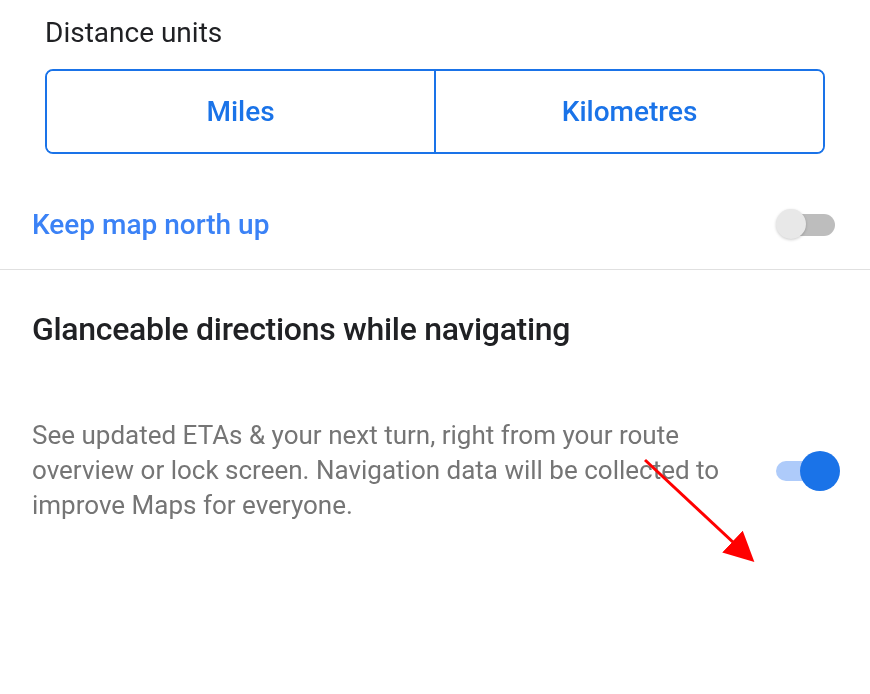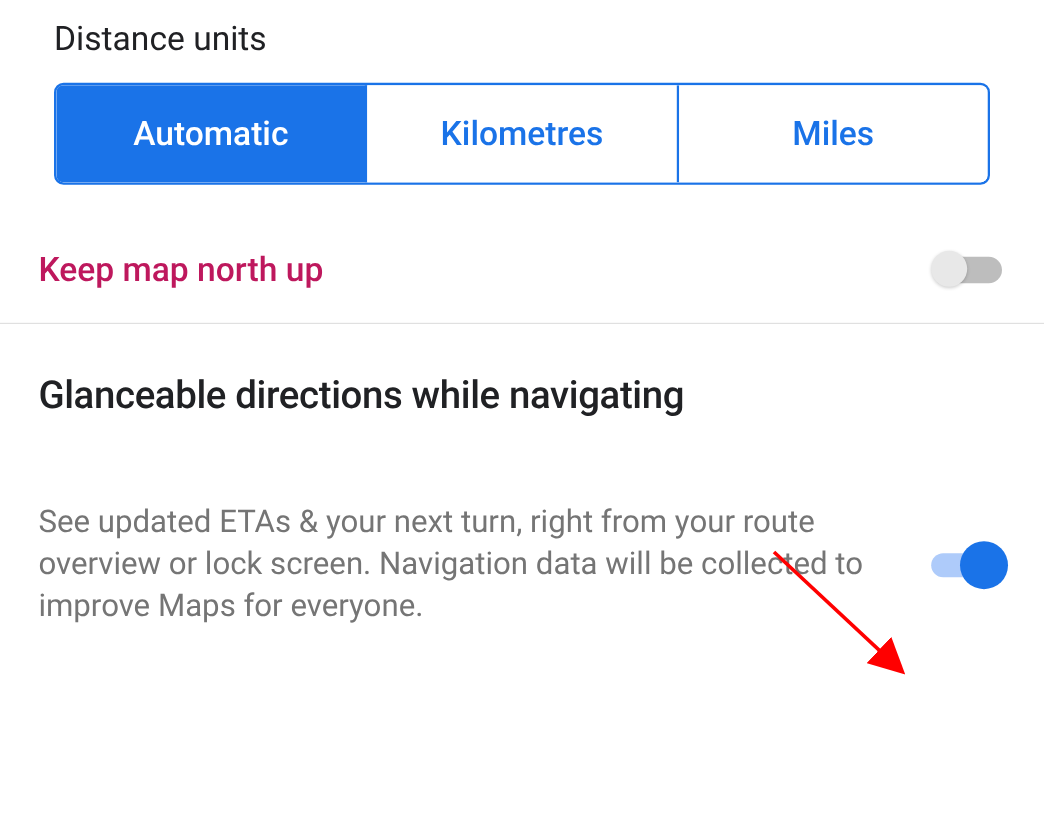--- a/index.html
+++ b/index.html
@@ -52,21 +52,21 @@
     .setting-row {
       display: flex;
       align-items: center;
       justify-content: space-between;
       padding: 12px 32px 28px 32px;
       border-bottom: 1px solid #e0e0e0;
     }
     .setting-label {
       font-size: 28px;
       font-weight: 500;
-      color: #be185d;
+      color: #3b82f6;
     }
     .toggle {
       position: relative;
       width: 60px;
       height: 24px;
       cursor: pointer;
     }
     .toggle-track {
       position: absolute;
       width: 54px;
@@ -141,23 +141,22 @@
       width: 140px;
       height: 130px;
     }
   </style>
 </head>
 <body>
 
 <div class="section">
   <div class="section-title">Distance units</div>
   <div class="segmented-control">
-    <div class="segment active">Automatic</div>
+    <div class="segment">Miles</div>
     <div class="segment">Kilometres</div>
-    <div class="segment">Miles</div>
   </div>
 </div>
 
 <div class="setting-row">
   <div class="setting-label">Keep map north up</div>
   <div class="toggle toggle-off">
     <div class="toggle-track"></div>
     <div class="toggle-thumb"></div>
   </div>
 </div>

